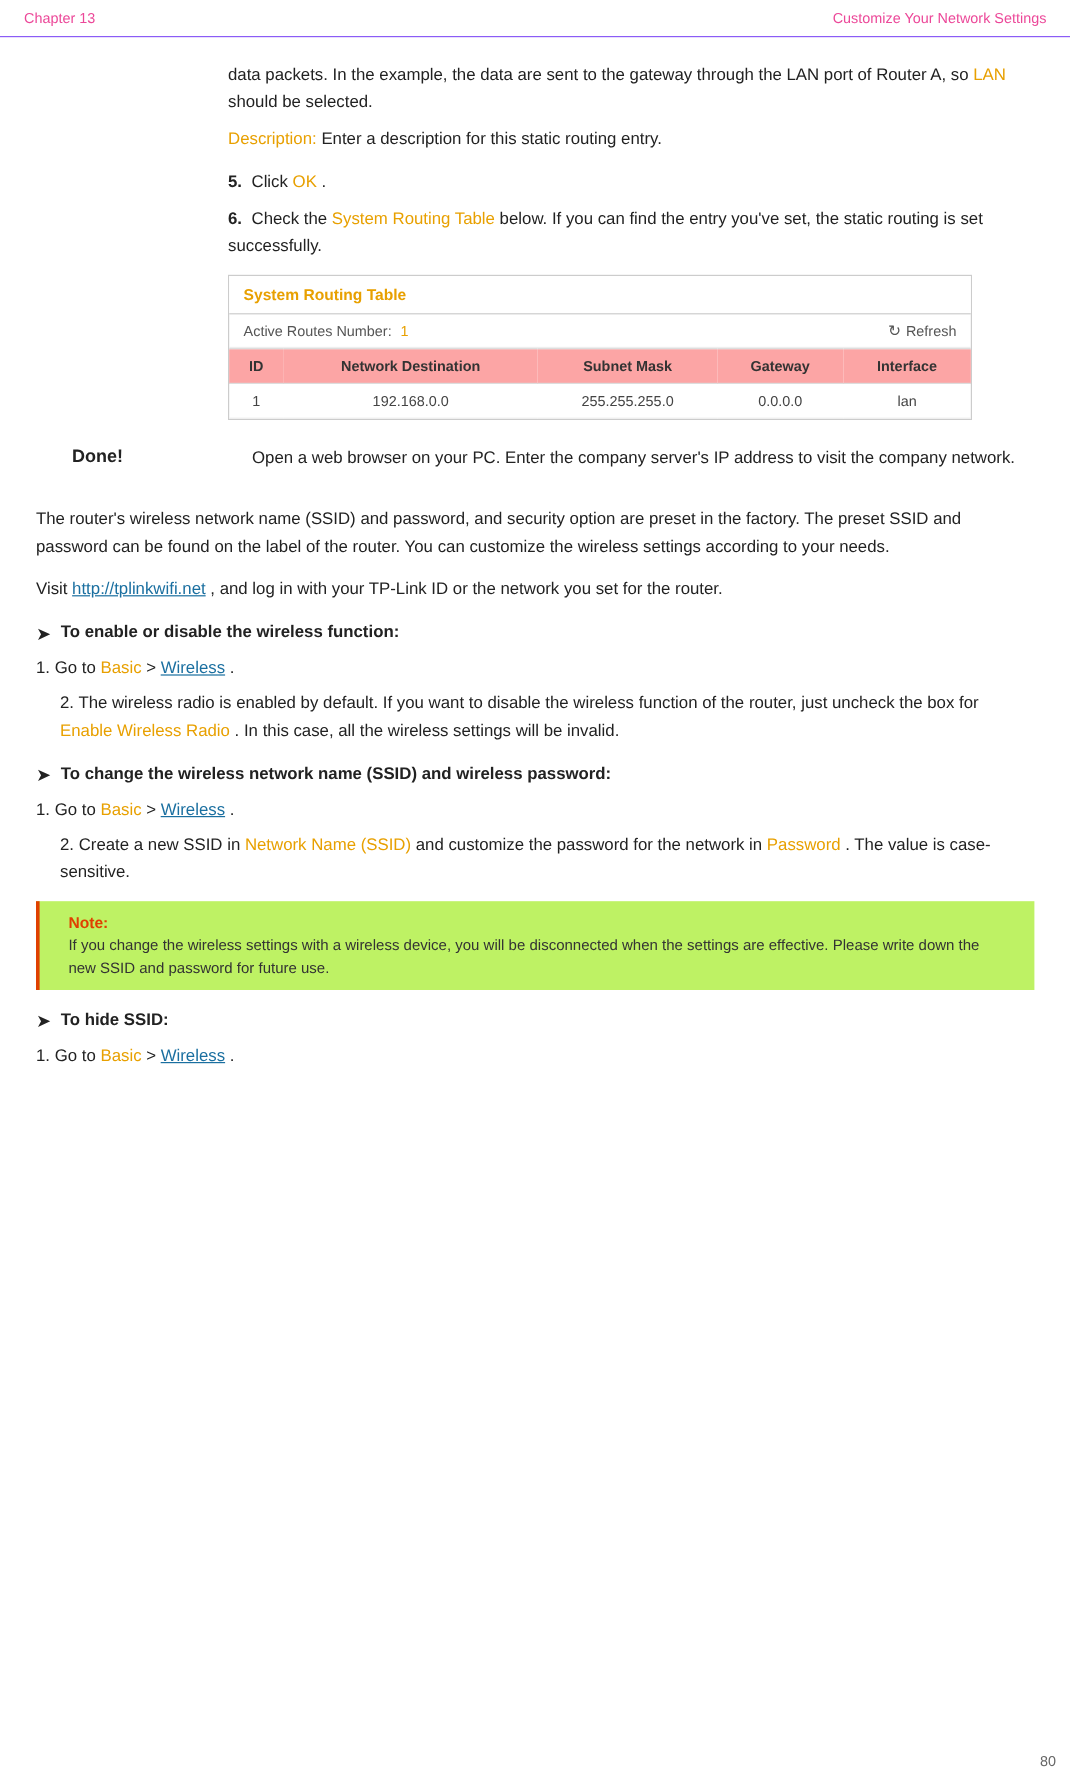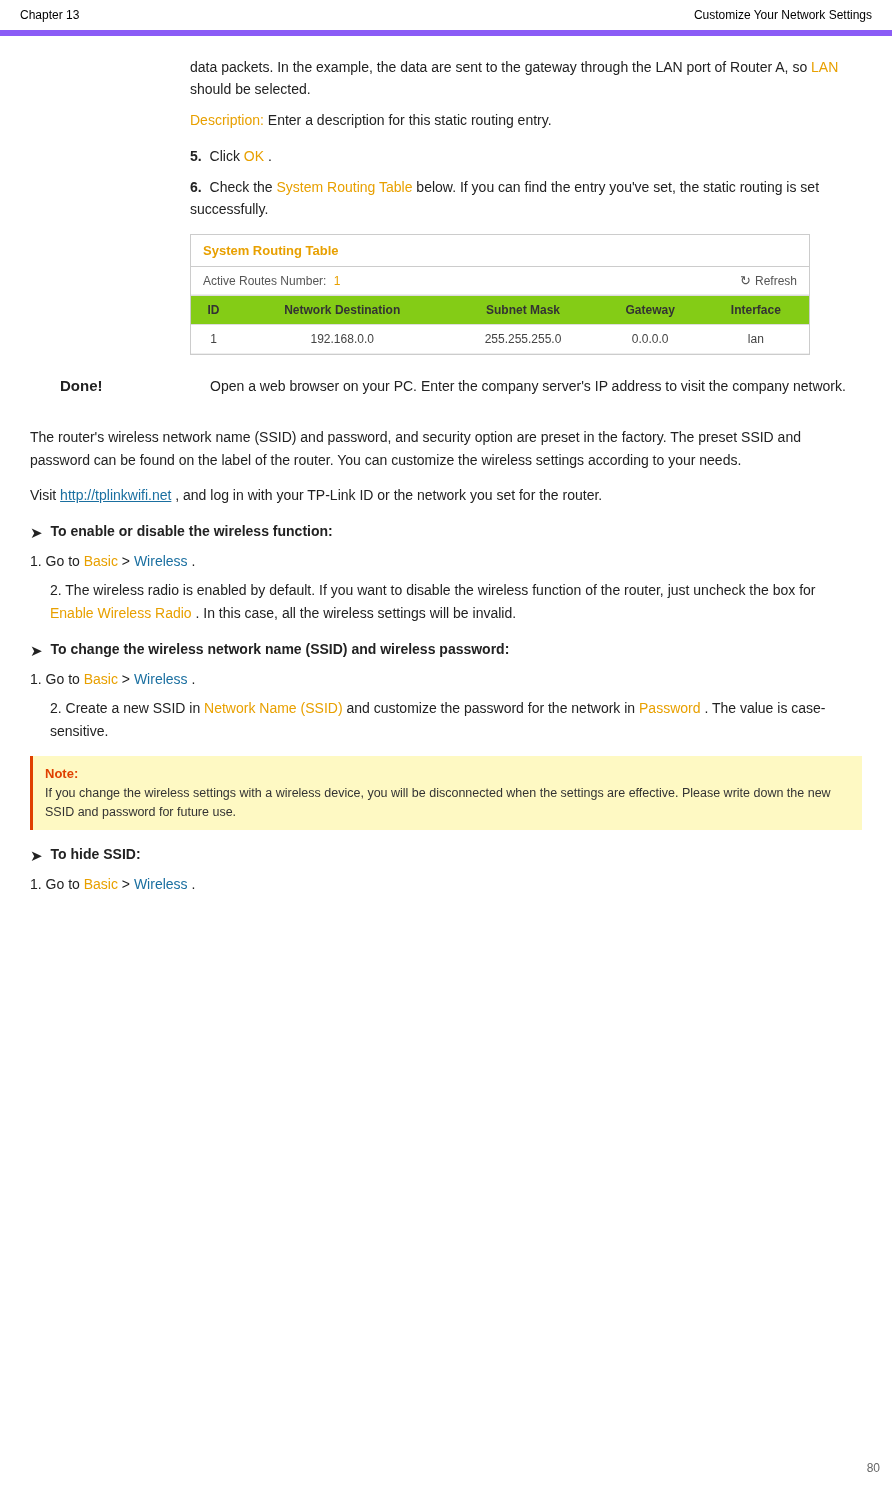--- a/index.html
+++ b/index.html
@@ -12,23 +12,23 @@
       min-height: 1485px;
       position: relative;
     }
 
     
     .page-header {
       display: flex;
       justify-content: space-between;
       align-items: center;
       padding: 8px 20px;
-      border-bottom: 6px solid #8b5cf6;
-      font-size: 12px;
-      color: #000000;
+      border-bottom: 1px solid #8b5cf6;
+      font-size: 12px;
+      color: #ec4899;
     }
 
     
     .content {
       padding: 20px 30px 40px 30px;
     }
 
     
     .indented {
       margin-left: 160px;
@@ -88,21 +88,21 @@
     .refresh-icon {
       font-size: 13px;
       color: #555;
     }
     .routing-table table {
       width: 100%;
       border-collapse: collapse;
       font-size: 12px;
     }
     .routing-table table th {
-      background: #84cc16;
+      background: #fca5a5;
       padding: 7px 8px;
       text-align: center;
       border-top: 1px solid #ddd;
       border-bottom: 1px solid #ddd;
       font-weight: bold;
       color: #333;
     }
     .routing-table table td {
       padding: 7px 8px;
       text-align: center;
@@ -166,23 +166,23 @@
       line-height: 1.65;
       margin-bottom: 6px;
       font-size: 14px;
     }
     .numbered-item.indented-item {
       margin-left: 20px;
     }
 
     
     .note-box {
-      background: #fef9c3;
+      background: #bef264;
       border-left: 3px solid #e04000;
-      padding: 8px 12px;
+      padding: 8px 24px;
       margin: 12px 0;
       font-size: 12.5px;
       line-height: 1.55;
       color: #333;
     }
     .note-title {
       font-weight: bold;
       color: #e04000;
       font-size: 13px;
     }
@@ -190,21 +190,21 @@
     
     .page-footer {
       position: absolute;
       bottom: 10px;
       right: 12px;
       font-size: 12px;
       color: #666;
     }
 
     .highlight-orange { color: #e8a000; }
-    .highlight-blue { color: #1a6fa0; }
+    .highlight-blue { color: #1a6fa0; text-decoration: underline; }
   </style>
 </head>
 <body>
 
 <div class="page-header">
   <span>Chapter 13</span>
   <span>Customize Your Network Settings</span>
 </div>
 
 <div class="content">

